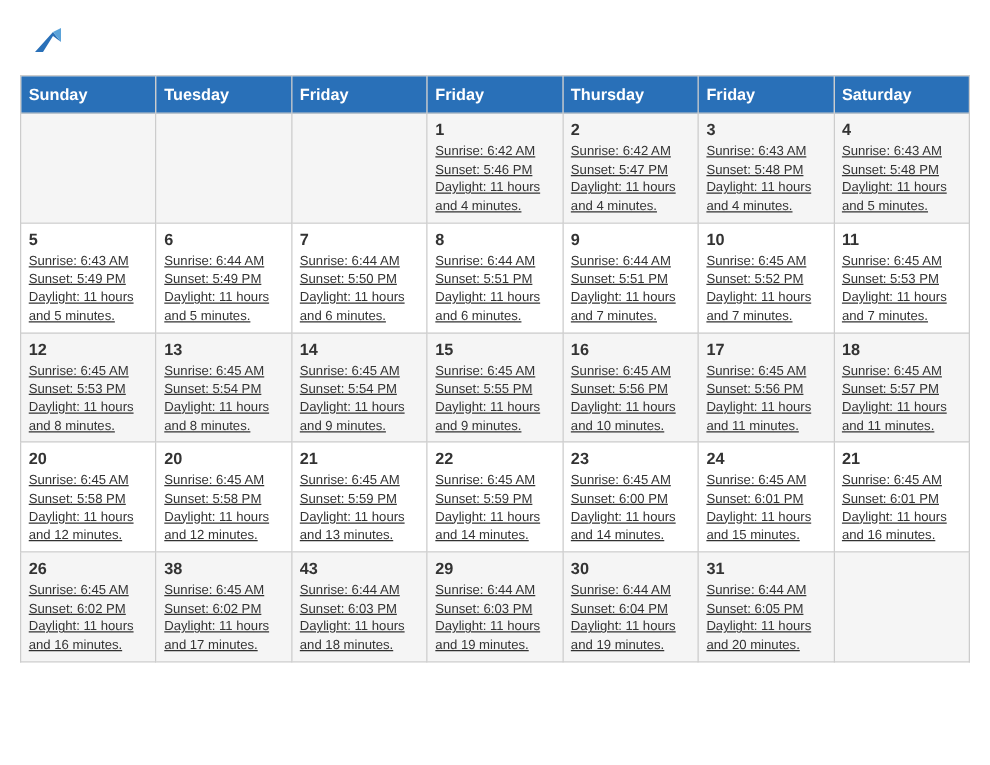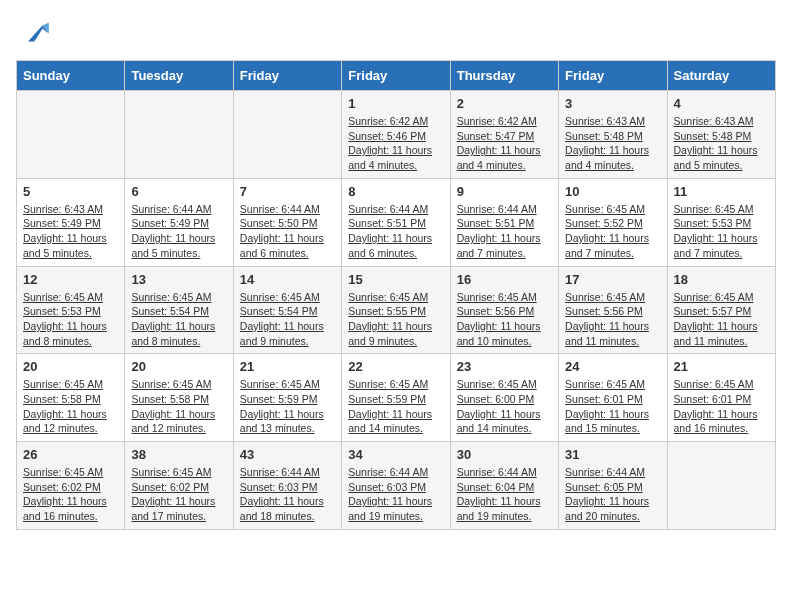--- a/index.html
+++ b/index.html
@@ -302,21 +302,21 @@
 Sunset: 6:02 PM
 Daylight: 11 hours and 17 minutes.</div>
         </td>
         <td>
           <span class="day-num">43</span>
           <div class="cell-text" style="white-space: pre-line;">Sunrise: 6:44 AM
 Sunset: 6:03 PM
 Daylight: 11 hours and 18 minutes.</div>
         </td>
         <td>
-          <span class="day-num">34</span>
+          <span class="day-num">29</span>
           <div class="cell-text" style="white-space: pre-line;">Sunrise: 6:44 AM
 Sunset: 6:03 PM
 Daylight: 11 hours and 19 minutes.</div>
         </td>
         <td>
           <span class="day-num">30</span>
           <div class="cell-text" style="white-space: pre-line;">Sunrise: 6:44 AM
 Sunset: 6:04 PM
 Daylight: 11 hours and 19 minutes.</div>
         </td>

